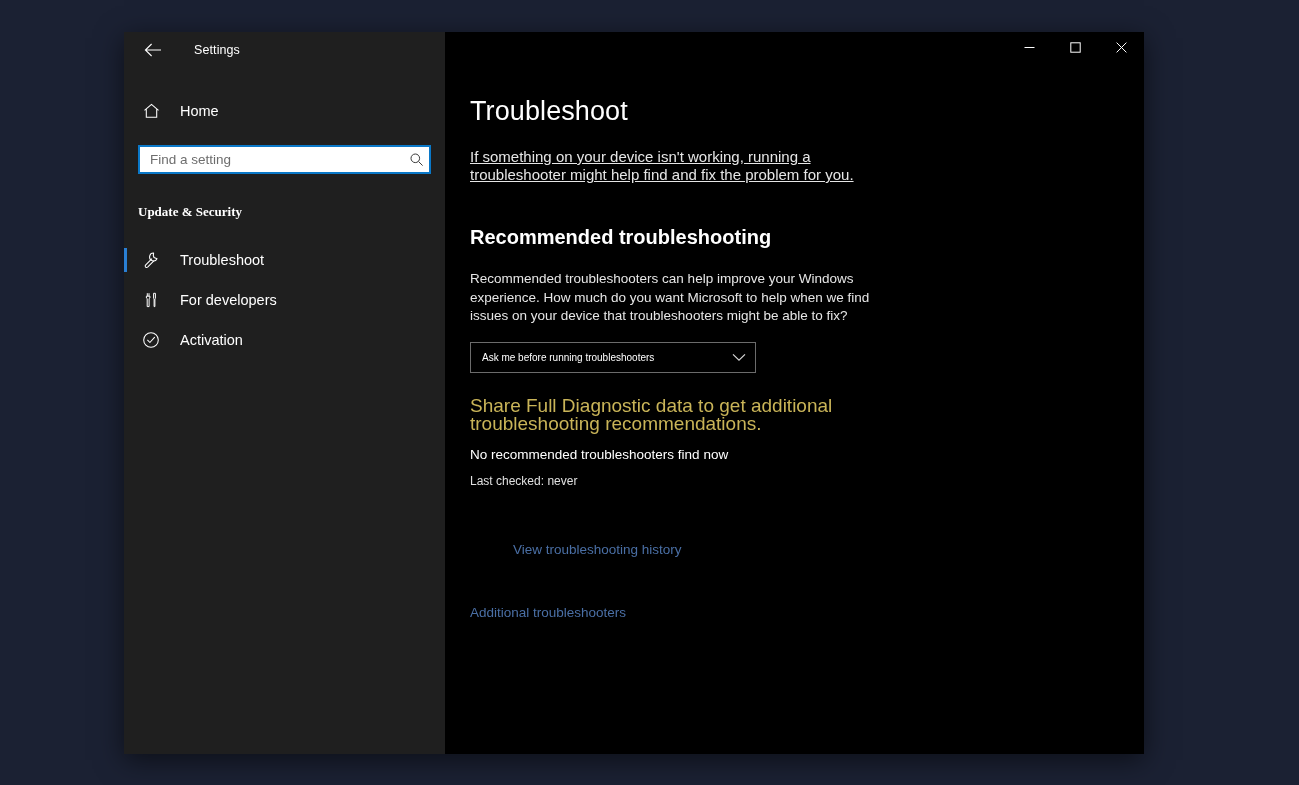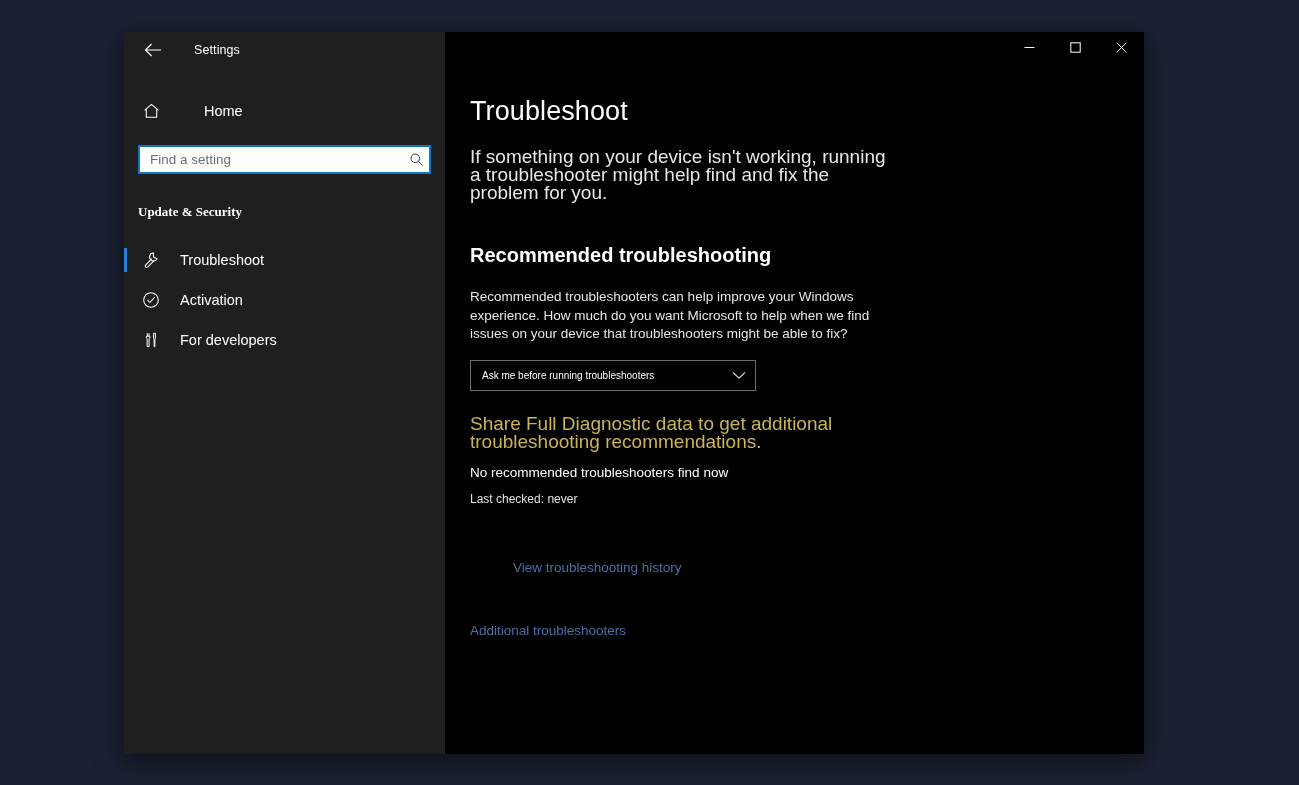--- a/index.html
+++ b/index.html
@@ -59,21 +59,20 @@
     letter-spacing: 0.1px;
   }
 
   .home-row {
     display: flex;
     align-items: center;
     height: 34px;
     margin-top: 26px;
     padding-left: 14px;
     cursor: pointer;
-    gap: 24px;
   }
   .home-row .nav-ico {
     width: 26px;
     display: flex;
     justify-content: center;
     align-items: center;
   }
   .home-label {
     color: #ffffff;
     font-size: 14.5px;
@@ -178,24 +177,25 @@
   .page-title {
     color: #ffffff;
     font-size: 27px;
     font-weight: normal;
     margin: 0;
     letter-spacing: 0.1px;
   }
 
   .page-desc {
     color: #e6e6e6;
-    font-size: 19px;
+    font-size: 15px;
     line-height: 18px;
     margin: 21px 0 0 0;
     max-width: 425px;
+    text-decoration: underline;
   }
 
   .section-title {
     color: #ffffff;
     font-size: 20px;
     font-weight: bold;
     margin: 42px 0 0 0;
   }
 
   .section-desc {
@@ -303,36 +303,36 @@
             <path d="M10.0 7.6 L3.5 14.1 a1.5 1.5 0 0 0 2.1 2.1 L12.1 9.7" fill="none" stroke="#ffffff" stroke-width="1.05" stroke-linejoin="round"></path>
           </svg>
         </span>
         <span class="nav-label">Troubleshoot</span>
       </div>
 
       <div class="nav-item">
 
         <span class="nav-ico">
           <svg width="18" height="18" viewBox="0 0 18 18">
+            <path d="M5.3 2.2 L5.3 5.2 M7.0 2.2 L7.0 5.2 M4.4 5.2 L7.9 5.2 L7.9 7.0 L7.1 7.6 L7.1 15.6 L5.2 15.6 L5.2 7.6 L4.4 7.0 Z" fill="none" stroke="#ffffff" stroke-width="1.0" stroke-linejoin="round"></path>
+            <path d="M11.6 2.3 L13.4 2.3 L13.4 7.4 L12.9 7.9 L12.9 15.6 L12.1 15.6 L12.1 7.9 L11.6 7.4 Z" fill="none" stroke="#ffffff" stroke-width="1.0" stroke-linejoin="round"></path>
+          </svg>
+        </span>
+        <span class="nav-label">For developers</span>
+      </div>
+
+      <div class="nav-item">
+
+        <span class="nav-ico">
+          <svg width="18" height="18" viewBox="0 0 18 18">
             <circle cx="9" cy="9" r="7.3" fill="none" stroke="#ffffff" stroke-width="1.05"></circle>
             <path d="M5.6 9.2 L7.9 11.5 L12.5 6.3" fill="none" stroke="#ffffff" stroke-width="1.05" stroke-linecap="round" stroke-linejoin="round"></path>
           </svg>
         </span>
         <span class="nav-label">Activation</span>
-      </div>
-
-      <div class="nav-item">
-
-        <span class="nav-ico">
-          <svg width="18" height="18" viewBox="0 0 18 18">
-            <path d="M5.3 2.2 L5.3 5.2 M7.0 2.2 L7.0 5.2 M4.4 5.2 L7.9 5.2 L7.9 7.0 L7.1 7.6 L7.1 15.6 L5.2 15.6 L5.2 7.6 L4.4 7.0 Z" fill="none" stroke="#ffffff" stroke-width="1.0" stroke-linejoin="round"></path>
-            <path d="M11.6 2.3 L13.4 2.3 L13.4 7.4 L12.9 7.9 L12.9 15.6 L12.1 15.6 L12.1 7.9 L11.6 7.4 Z" fill="none" stroke="#ffffff" stroke-width="1.0" stroke-linejoin="round"></path>
-          </svg>
-        </span>
-        <span class="nav-label">For developers</span>
       </div>
 
     </div>
   </div>
 
   <div id="main">
 
     <div class="titlebar-right">
       <div class="win-btn">
         <svg width="11" height="11" viewBox="0 0 11 11">

